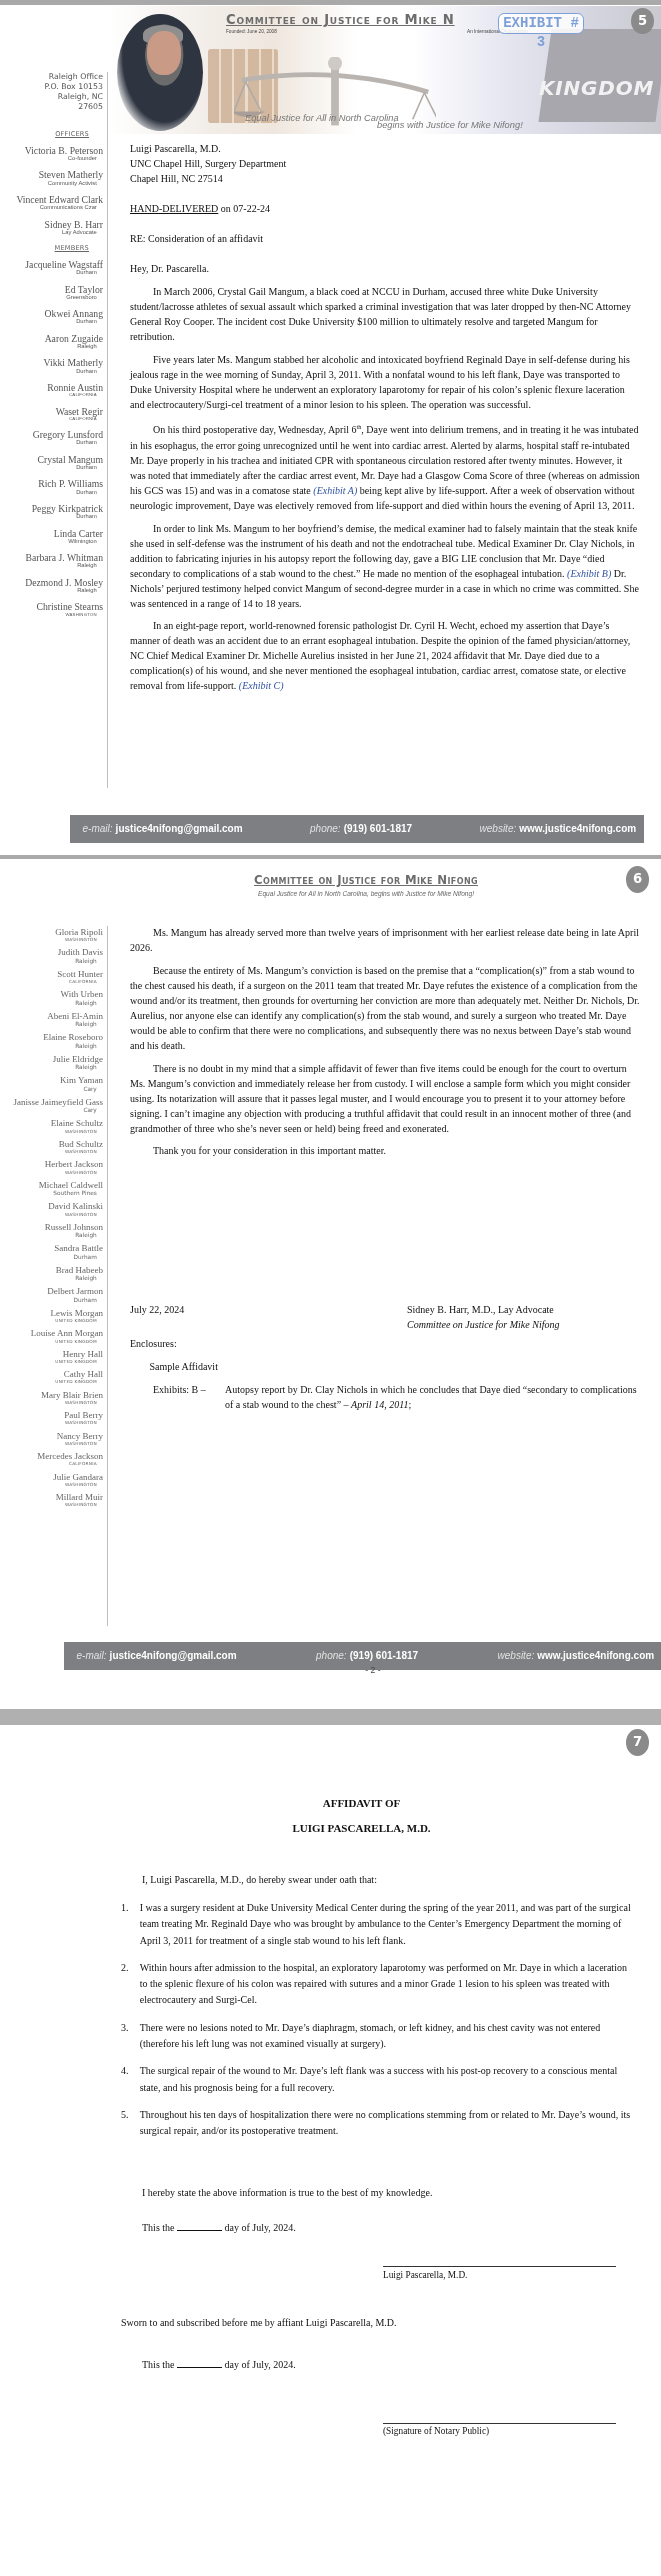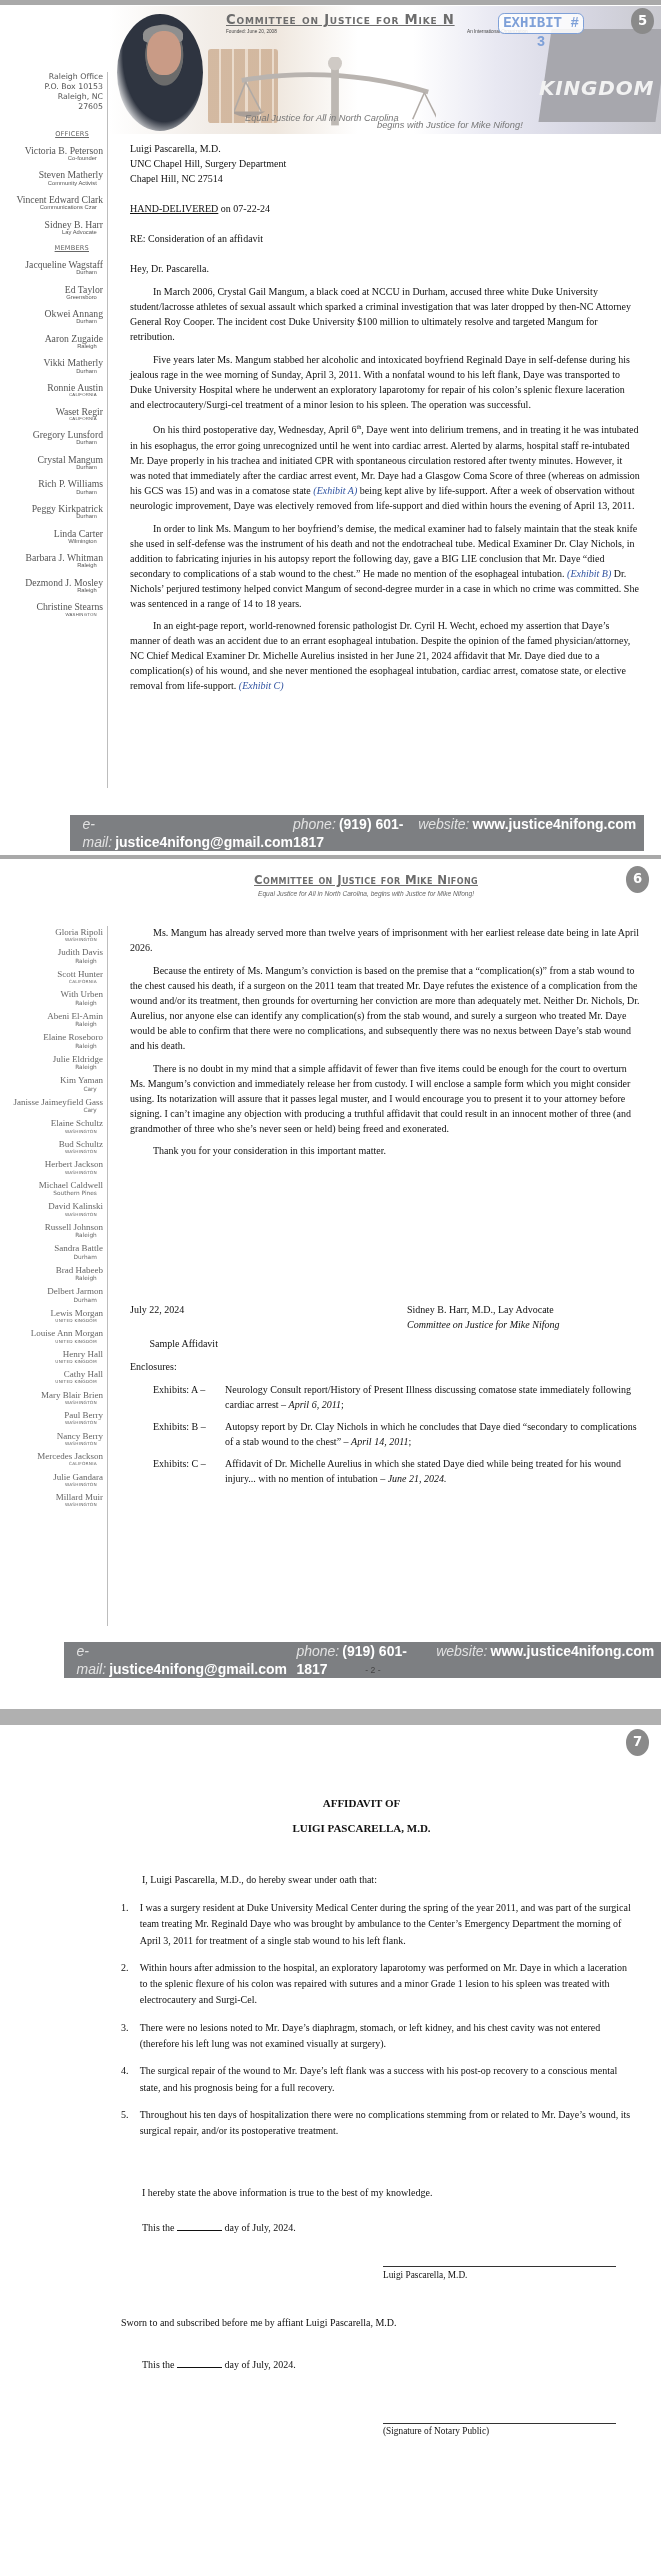--- a/index.html
+++ b/index.html
@@ -51,22 +51,22 @@
   .sidebar2 .prole.caps { font-size: 4.3px; }
   
   .body { font-size: 10px; line-height: 15px; color: #111; }
   .body p { margin: 0 0 7.8px 0; }
   .indent { text-indent: 23px; }
   .addr div { line-height: 15px; }
   .u { text-decoration: underline; }
   .exlink { color: #2f52a0; font-style: italic; font-weight: normal; }
   sup { font-size: 6.2px; }
   
-  .footbar { background: #7d7f82; color: #fff; font-family: "Liberation Sans", sans-serif; font-size: 14px;
-    height: 36px; line-height: 18px; display: flex; justify-content: space-between; padding: 0 7.8px 0 12.5px; box-sizing: border-box; }
+  .footbar { background: #7d7f82; color: #fff; font-family: "Liberation Sans", sans-serif; font-size: 10px;
+    height: 28px; line-height: 18px; display: flex; justify-content: space-between; padding: 0 7.8px 0 12.5px; box-sizing: border-box; align-items: center; }
   .footbar .lbl { font-style: italic; color: #e2e2e2; margin-right: 3.1px; }
   .footbar b { font-weight: bold; }
   
   .p2title { font-family: "DejaVu Sans", sans-serif; font-size: 11.7px; color: #6d6d6d; font-weight: bold; text-decoration: underline;
     letter-spacing: 0.4px; font-variant: small-caps; text-align: center; }
   .p2tag { font-family: "Liberation Sans", sans-serif; font-style: italic; font-size: 6.6px; color: #666; text-align: center; }
   .enc-item { display: flex; margin: 0 0 7px 23px; }
   .enc-lbl { white-space: nowrap; width: 72px; }
   .enc-txt { flex: 1; }
   
@@ -356,34 +356,26 @@
   <p class="indent">Thank you for your consideration in this important matter.</p>
 </div>
 
 <div class="abs body" style="left:130px;top:1302px;">July 22, 2024</div>
 <div class="abs body" style="left:407px;top:1302px;">
   <div>Sidney B. Harr, M.D., Lay Advocate</div>
   <div style="font-style:italic">Committee on Justice for Mike Nifong</div>
 </div>
 
 <div class="abs body" style="left:130px;top:1336px;width:514px;">
+  <p>Enclosures:</p>
   <p style="margin-left:19.5px">Sample Affidavit</p>
-  <p>Enclosures:</p>
   <div id="exhibit-list">
-      <div class="enc-item">
-        <span class="enc-lbl">Exhibits: A –</span>
-        <span class="enc-txt"><span>Neurology Consult report/History of Present Illness discussing comatose state immediately following cardiac arrest – </span><i>April 6, 2011</i><span>;</span></span>
-      </div>
       <div class="enc-item">
         <span class="enc-lbl">Exhibits: B –</span>
         <span class="enc-txt"><span>Autopsy report by Dr. Clay Nichols in which he concludes that Daye died “secondary to complications of a stab wound to the chest” – </span><i>April 14, 2011</i><span>;</span></span>
-      </div>
-      <div class="enc-item">
-        <span class="enc-lbl">Exhibits: C –</span>
-        <span class="enc-txt"><span>Affidavit of Dr. Michelle Aurelius in which she stated Daye died while being treated for his wound injury... with no mention of intubation – </span><i>June 21, 2024.</i><span></span></span>
       </div>
     </div>
 </div>
 
 <div class="abs footbar" style="left:64px;top:1642px;width:598px;">
   <span><span class="lbl">e-mail:</span><b>justice4nifong@gmail.com</b></span>
   <span><span class="lbl">phone:</span><b>(919) 601-1817</b></span>
   <span><span class="lbl">website:</span><b>www.justice4nifong.com</b></span>
 </div>
 <div class="abs" style="left:342px;top:1665px;width:62px;text-align:center;font-family:'Liberation Sans',sans-serif;font-size:8.6px;color:#444;">- 2 -</div>

